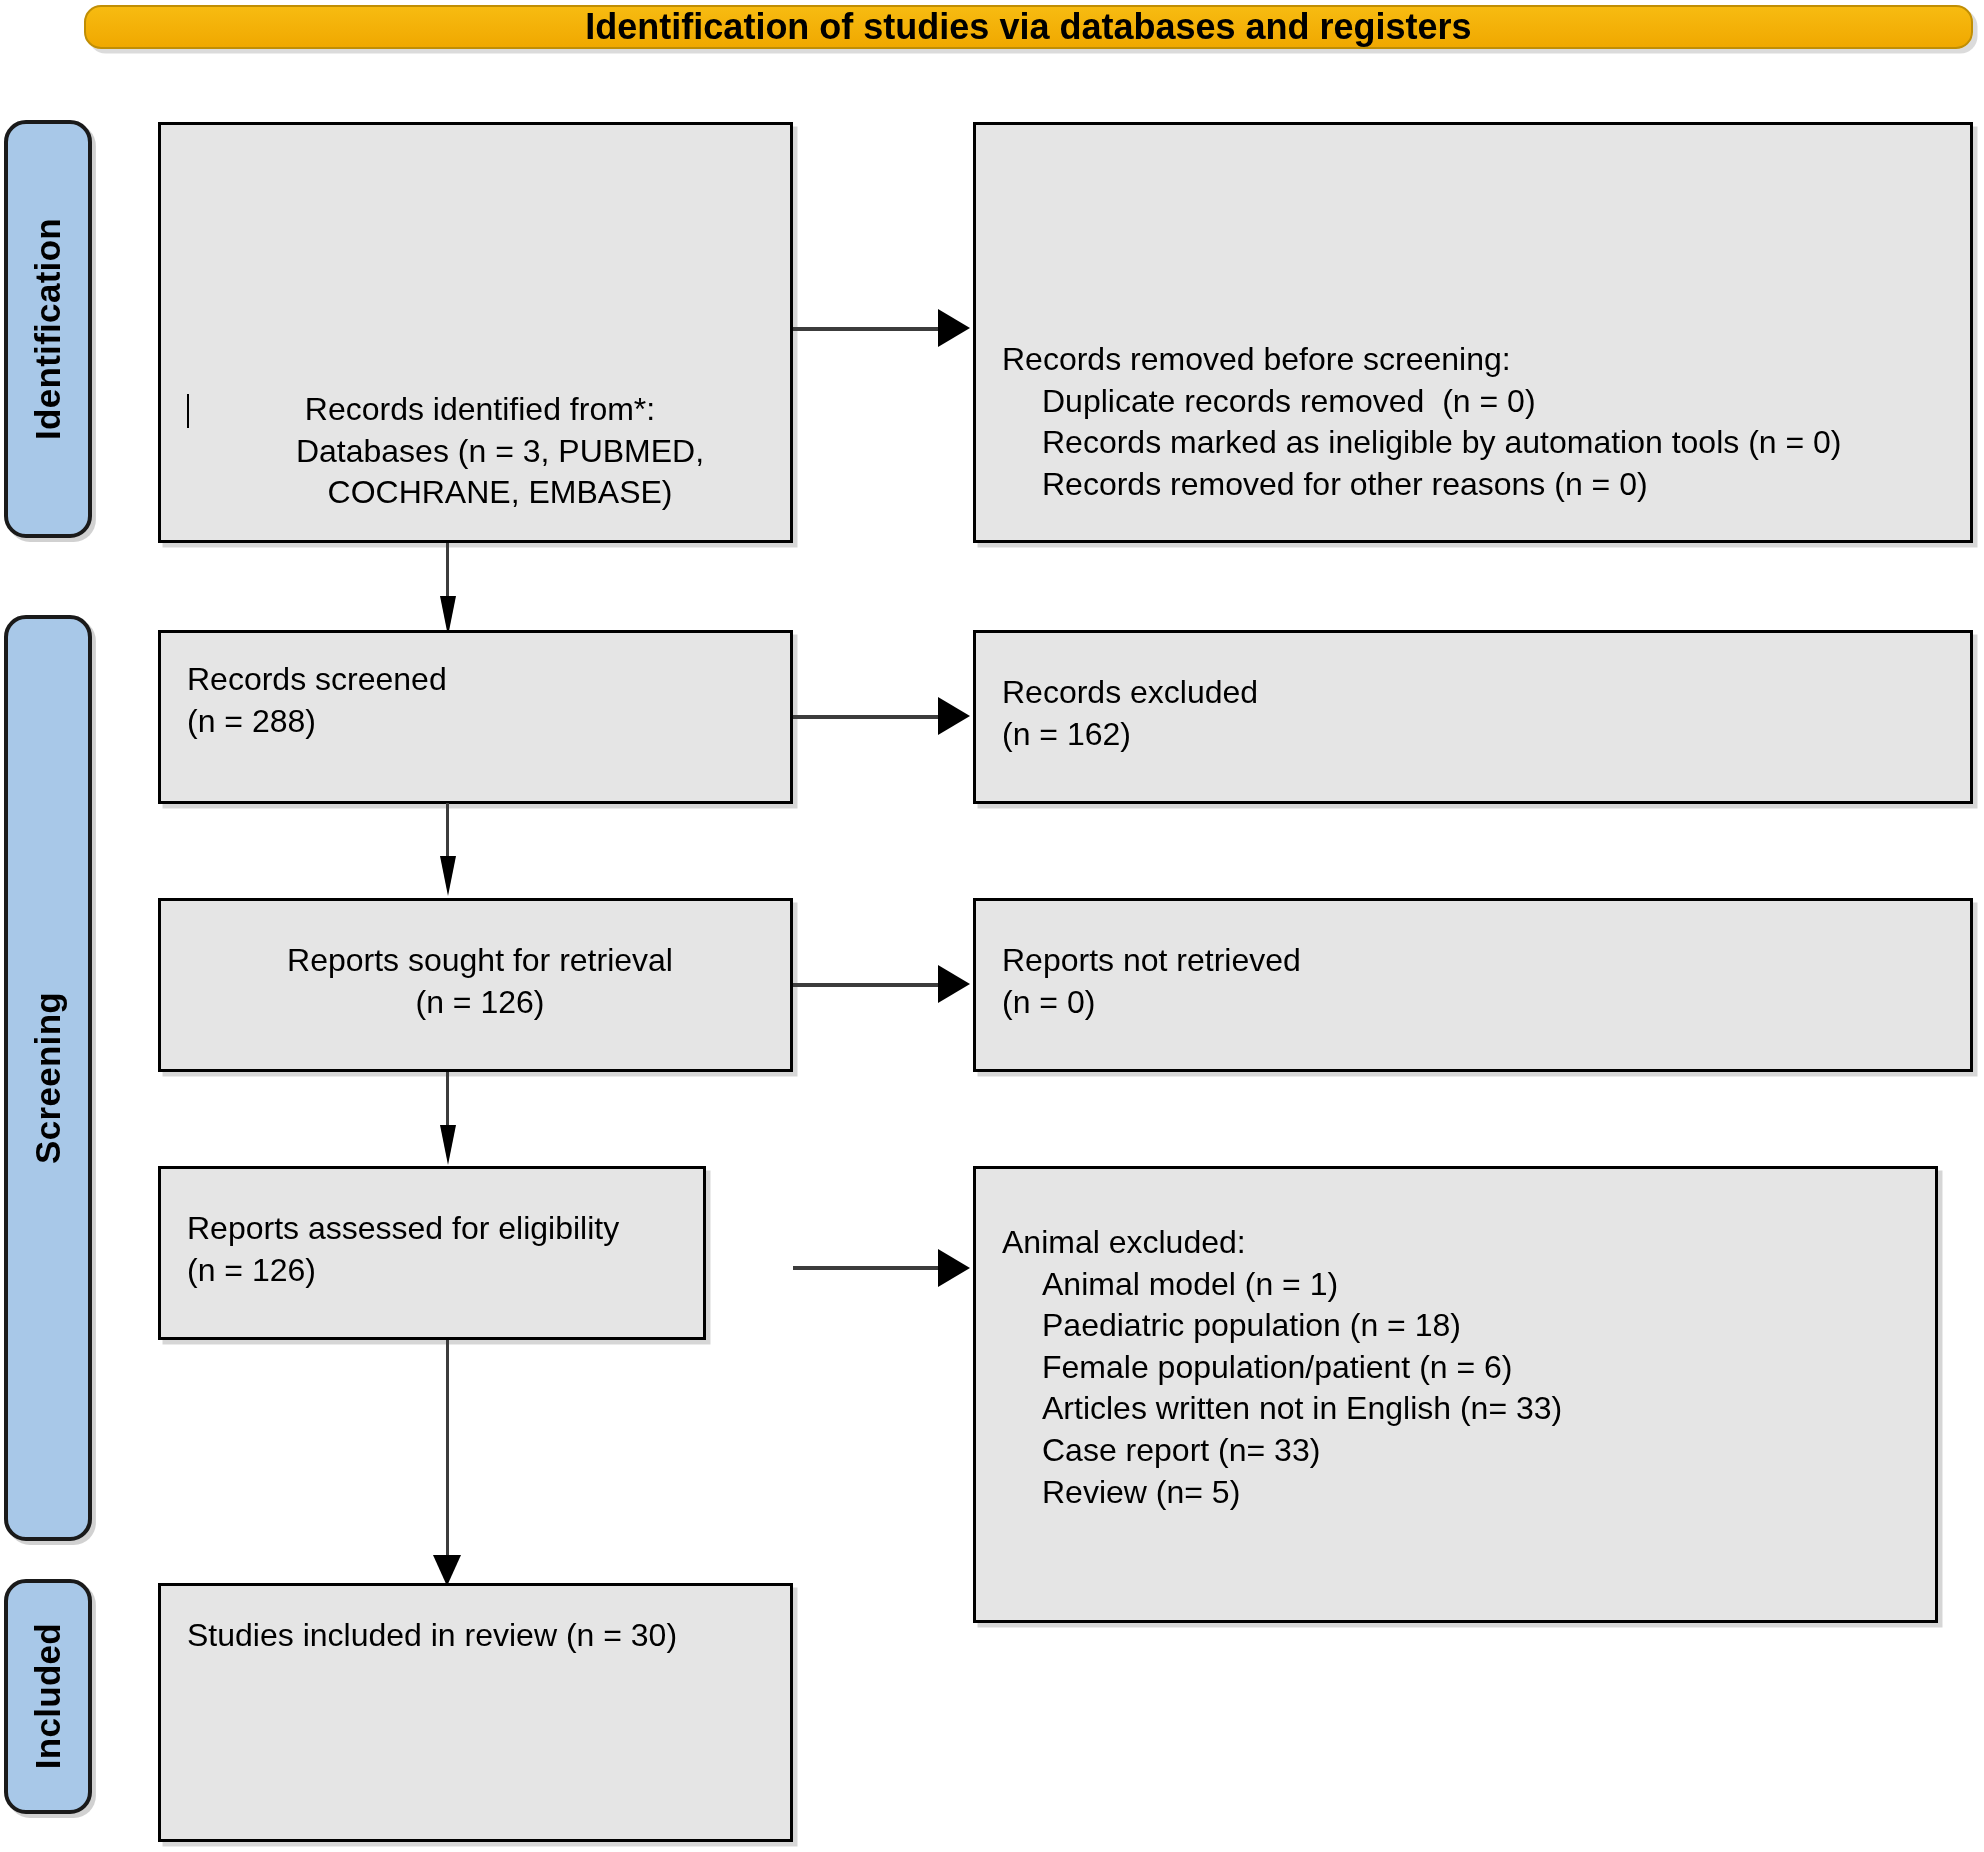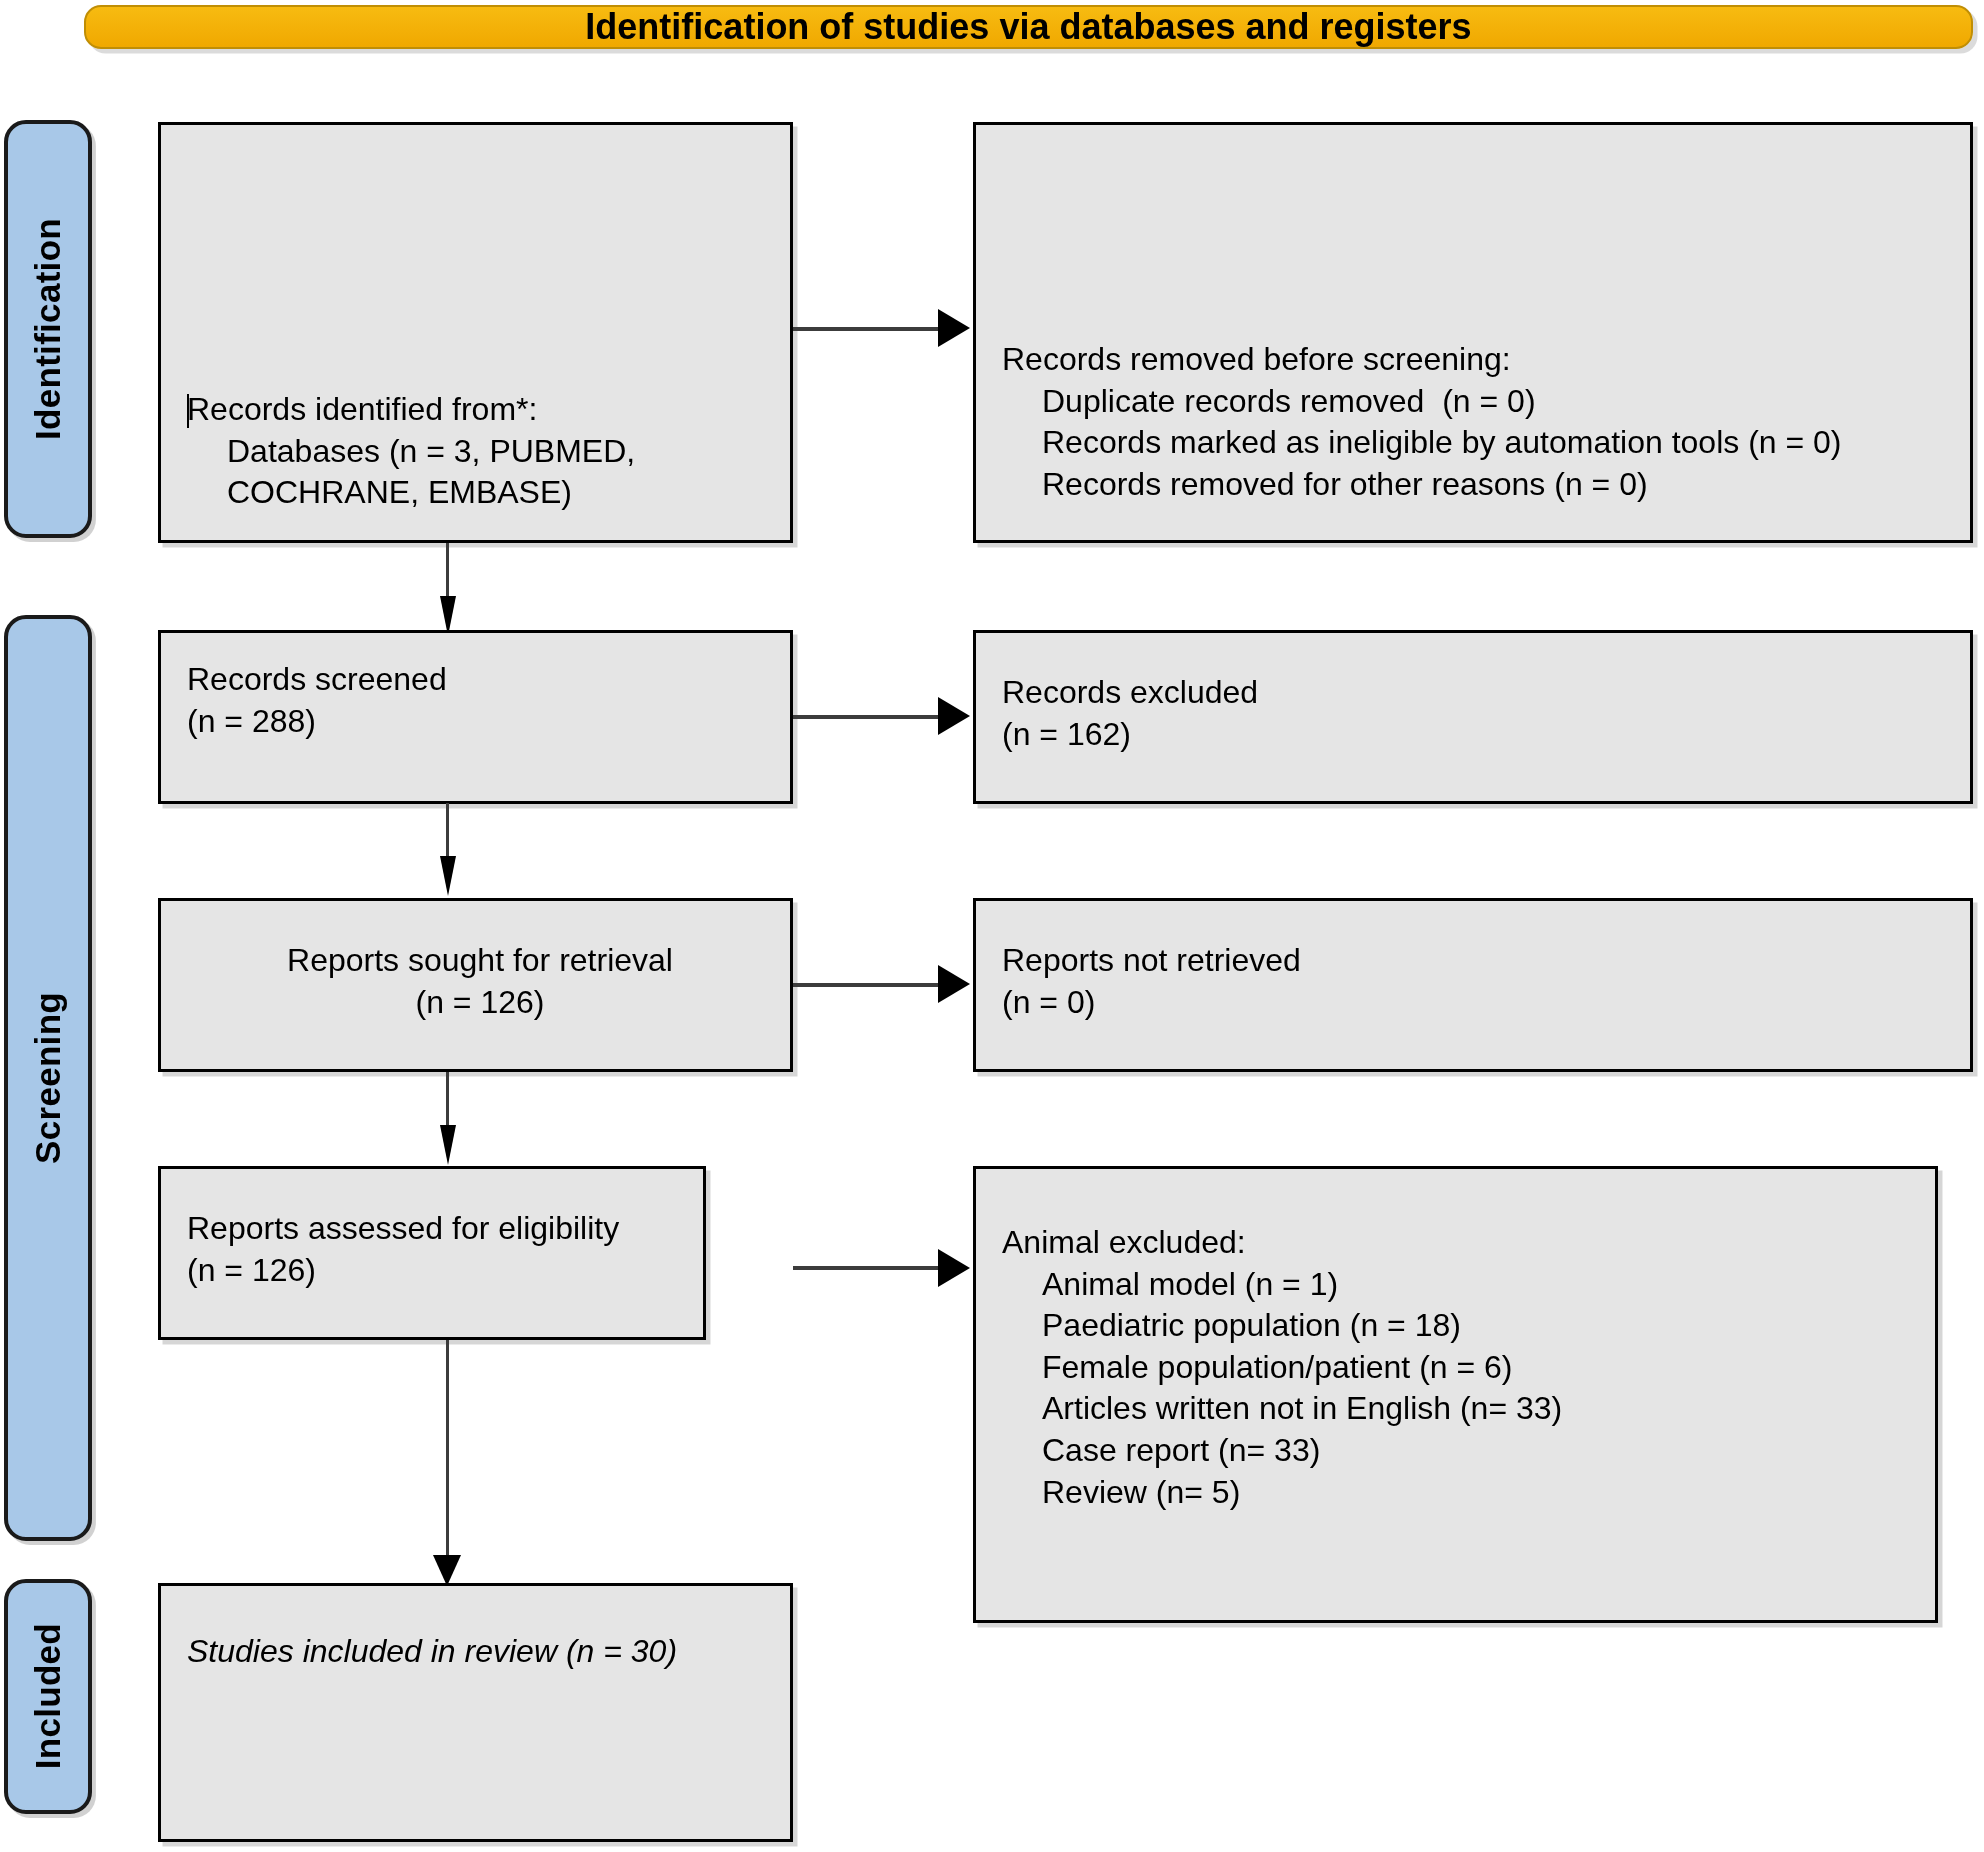--- a/index.html
+++ b/index.html
@@ -139,21 +139,21 @@
   <div class="phase-bar" style="left:3.9px; top:615px; width:88px; height:926px;">
     <span class="phase-label">Screening</span>
   </div>
 
   <div class="phase-bar" style="left:3.9px; top:1579px; width:88px; height:235px;">
     <span class="phase-label">Included</span>
   </div>
 
   <div class="box" style="left:158px; top:122px; width:635px; height:421px;">
     <div class="caret" style="left:26px; top:269px;"></div>
-    <div class="box-inner" style="top:264px;">
+    <div class="box-inner" style="top:264px;text-align:center;">
       <div class="box-line">Records identified from*:</div>
       <div class="box-line indent">Databases (n = 3, PUBMED, COCHRANE, EMBASE)</div>
     </div>
   </div>
 
   <div class="box" style="left:973px; top:122px; width:1000px; height:421px;">
     <div class="box-inner" style="top:214px;">
       <div class="box-line"><span>Records removed </span><span class="ital">before screening</span><span>:</span></div>
       <div class="box-line indent">Duplicate records removed  (n = 0)</div>
       <div class="box-line indent">Records marked as ineligible by automation tools (n = 0)</div>
@@ -226,19 +226,19 @@
     </div>
   </div>
 
   <div class="h-line" style="left:793px; top:1266px; width:146px;"></div>
   <div class="h-head" style="left:938px; top:1249px;"></div>
 
   <div class="v-line" style="left:446px; top:1340px; height:228px;"></div>
   <div class="v-head" style="left:433px; top:1555px;"></div>
 
   <div class="box" style="left:158px; top:1583px; width:635px; height:259px;">
-    <div class="box-inner" style="top:45px;font-style:italic;">
+    <div class="box-inner" style="top:29px;">
       <div class="box-line">Studies included in review (n = 30)</div>
     </div>
   </div>
 
 </div>
 
 
 </body></html>

